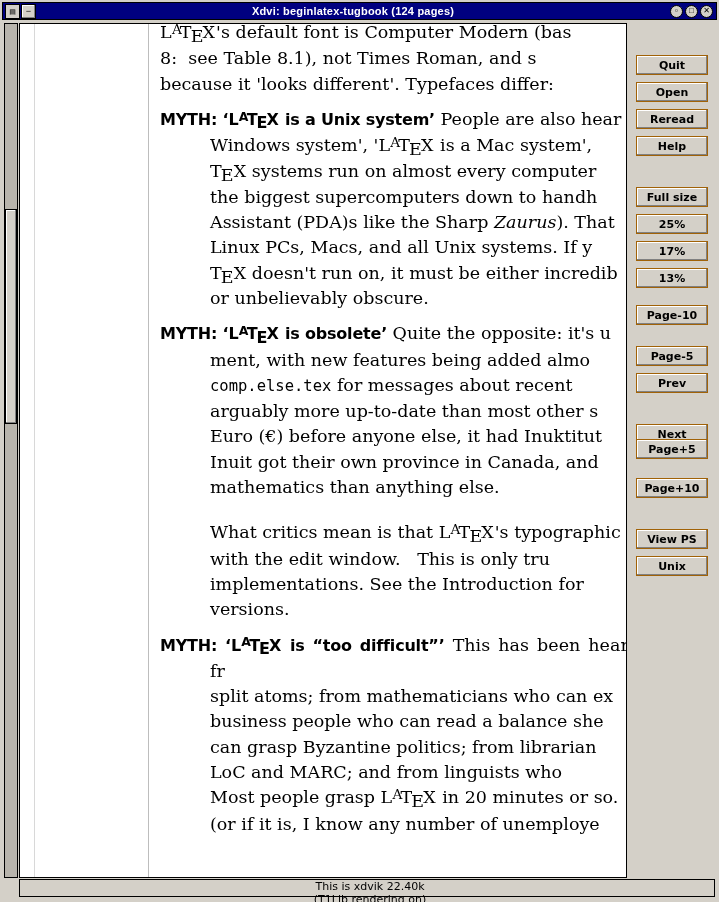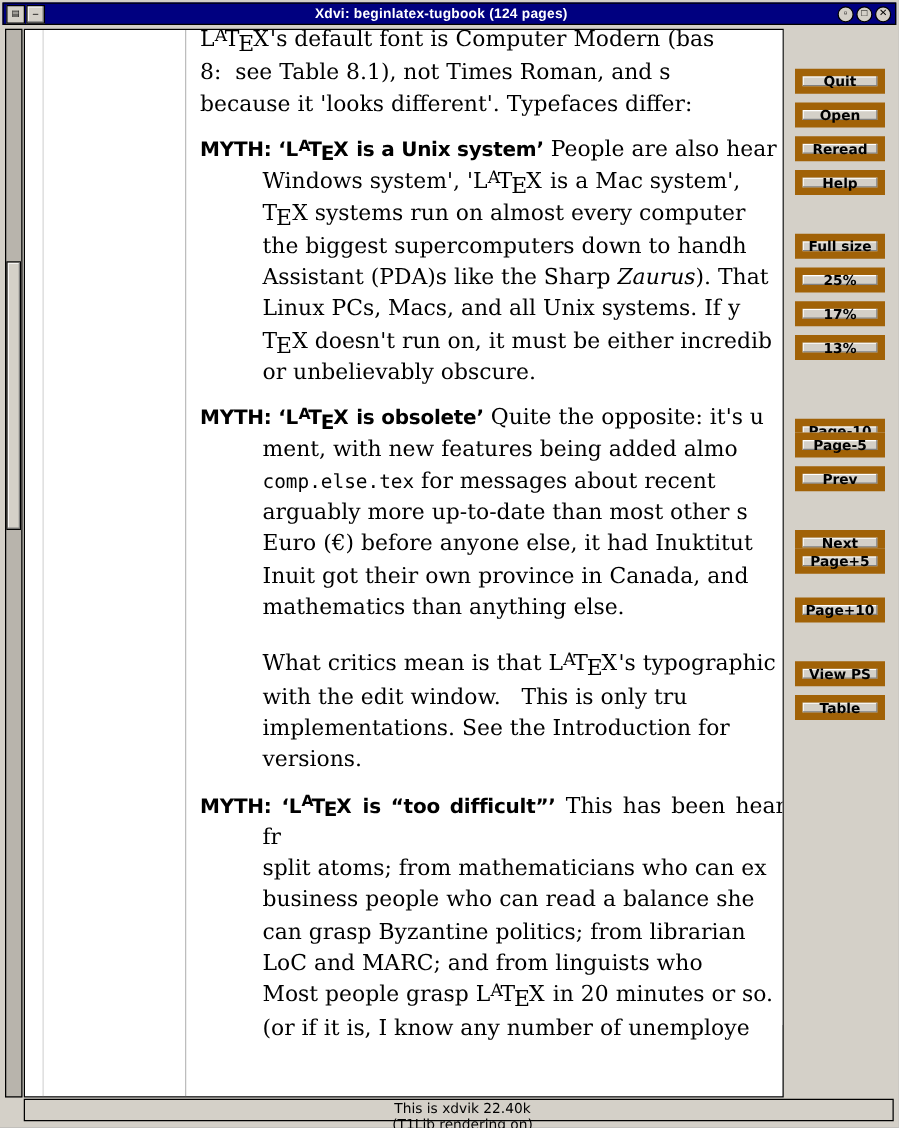--- a/index.html
+++ b/index.html
@@ -203,21 +203,21 @@
     height: 855px;
     background: #d4d0c8;
     box-sizing: border-box;
   }
   .btn {
     position: absolute;
     left: 7px;
     width: 72px;
     height: 20px;
     background: #d4d0c8;
-    border: 6px solid #a16207;
+    border: 1px solid #a16207;
     box-shadow: inset -1px -1px 0 #808080, inset 1px 1px 0 #ffffff;
     box-sizing: border-box;
     font-family: "DejaVu Sans", sans-serif;
     font-size: 11px;
     font-weight: bold;
     color: #000;
     display: flex;
     align-items: center;
     justify-content: center;
     cursor: default;
@@ -338,28 +338,28 @@
 
     <div class="panel">
       <div class="btn" style="top:32px">Quit</div>
       <div class="btn" style="top:59px">Open</div>
       <div class="btn" style="top:86px">Reread</div>
       <div class="btn" style="top:113px">Help</div>
       <div class="btn" style="top:164px">Full size</div>
       <div class="btn" style="top:191px">25%</div>
       <div class="btn" style="top:218px">17%</div>
       <div class="btn" style="top:245px">13%</div>
-      <div class="btn" style="top:312px">Page-10</div>
+      <div class="btn" style="top:282px">Page-10</div>
       <div class="btn" style="top:323px">Page-5</div>
       <div class="btn" style="top:350px">Prev</div>
       <div class="btn" style="top:401px">Next</div>
       <div class="btn" style="top:416px">Page+5</div>
       <div class="btn" style="top:455px">Page+10</div>
       <div class="btn" style="top:506px">View PS</div>
-      <div class="btn" style="top:533px">Table</div>
+      <div class="btn" style="top:533px">Unix</div>
     </div>
 
     <div class="statusbar">
       <span>This is xdvik 22.40k</span>
       <span class="status-gap"></span>
       <span>(T1Lib rendering on)</span>
     </div>
 
   </div>
 </div>

